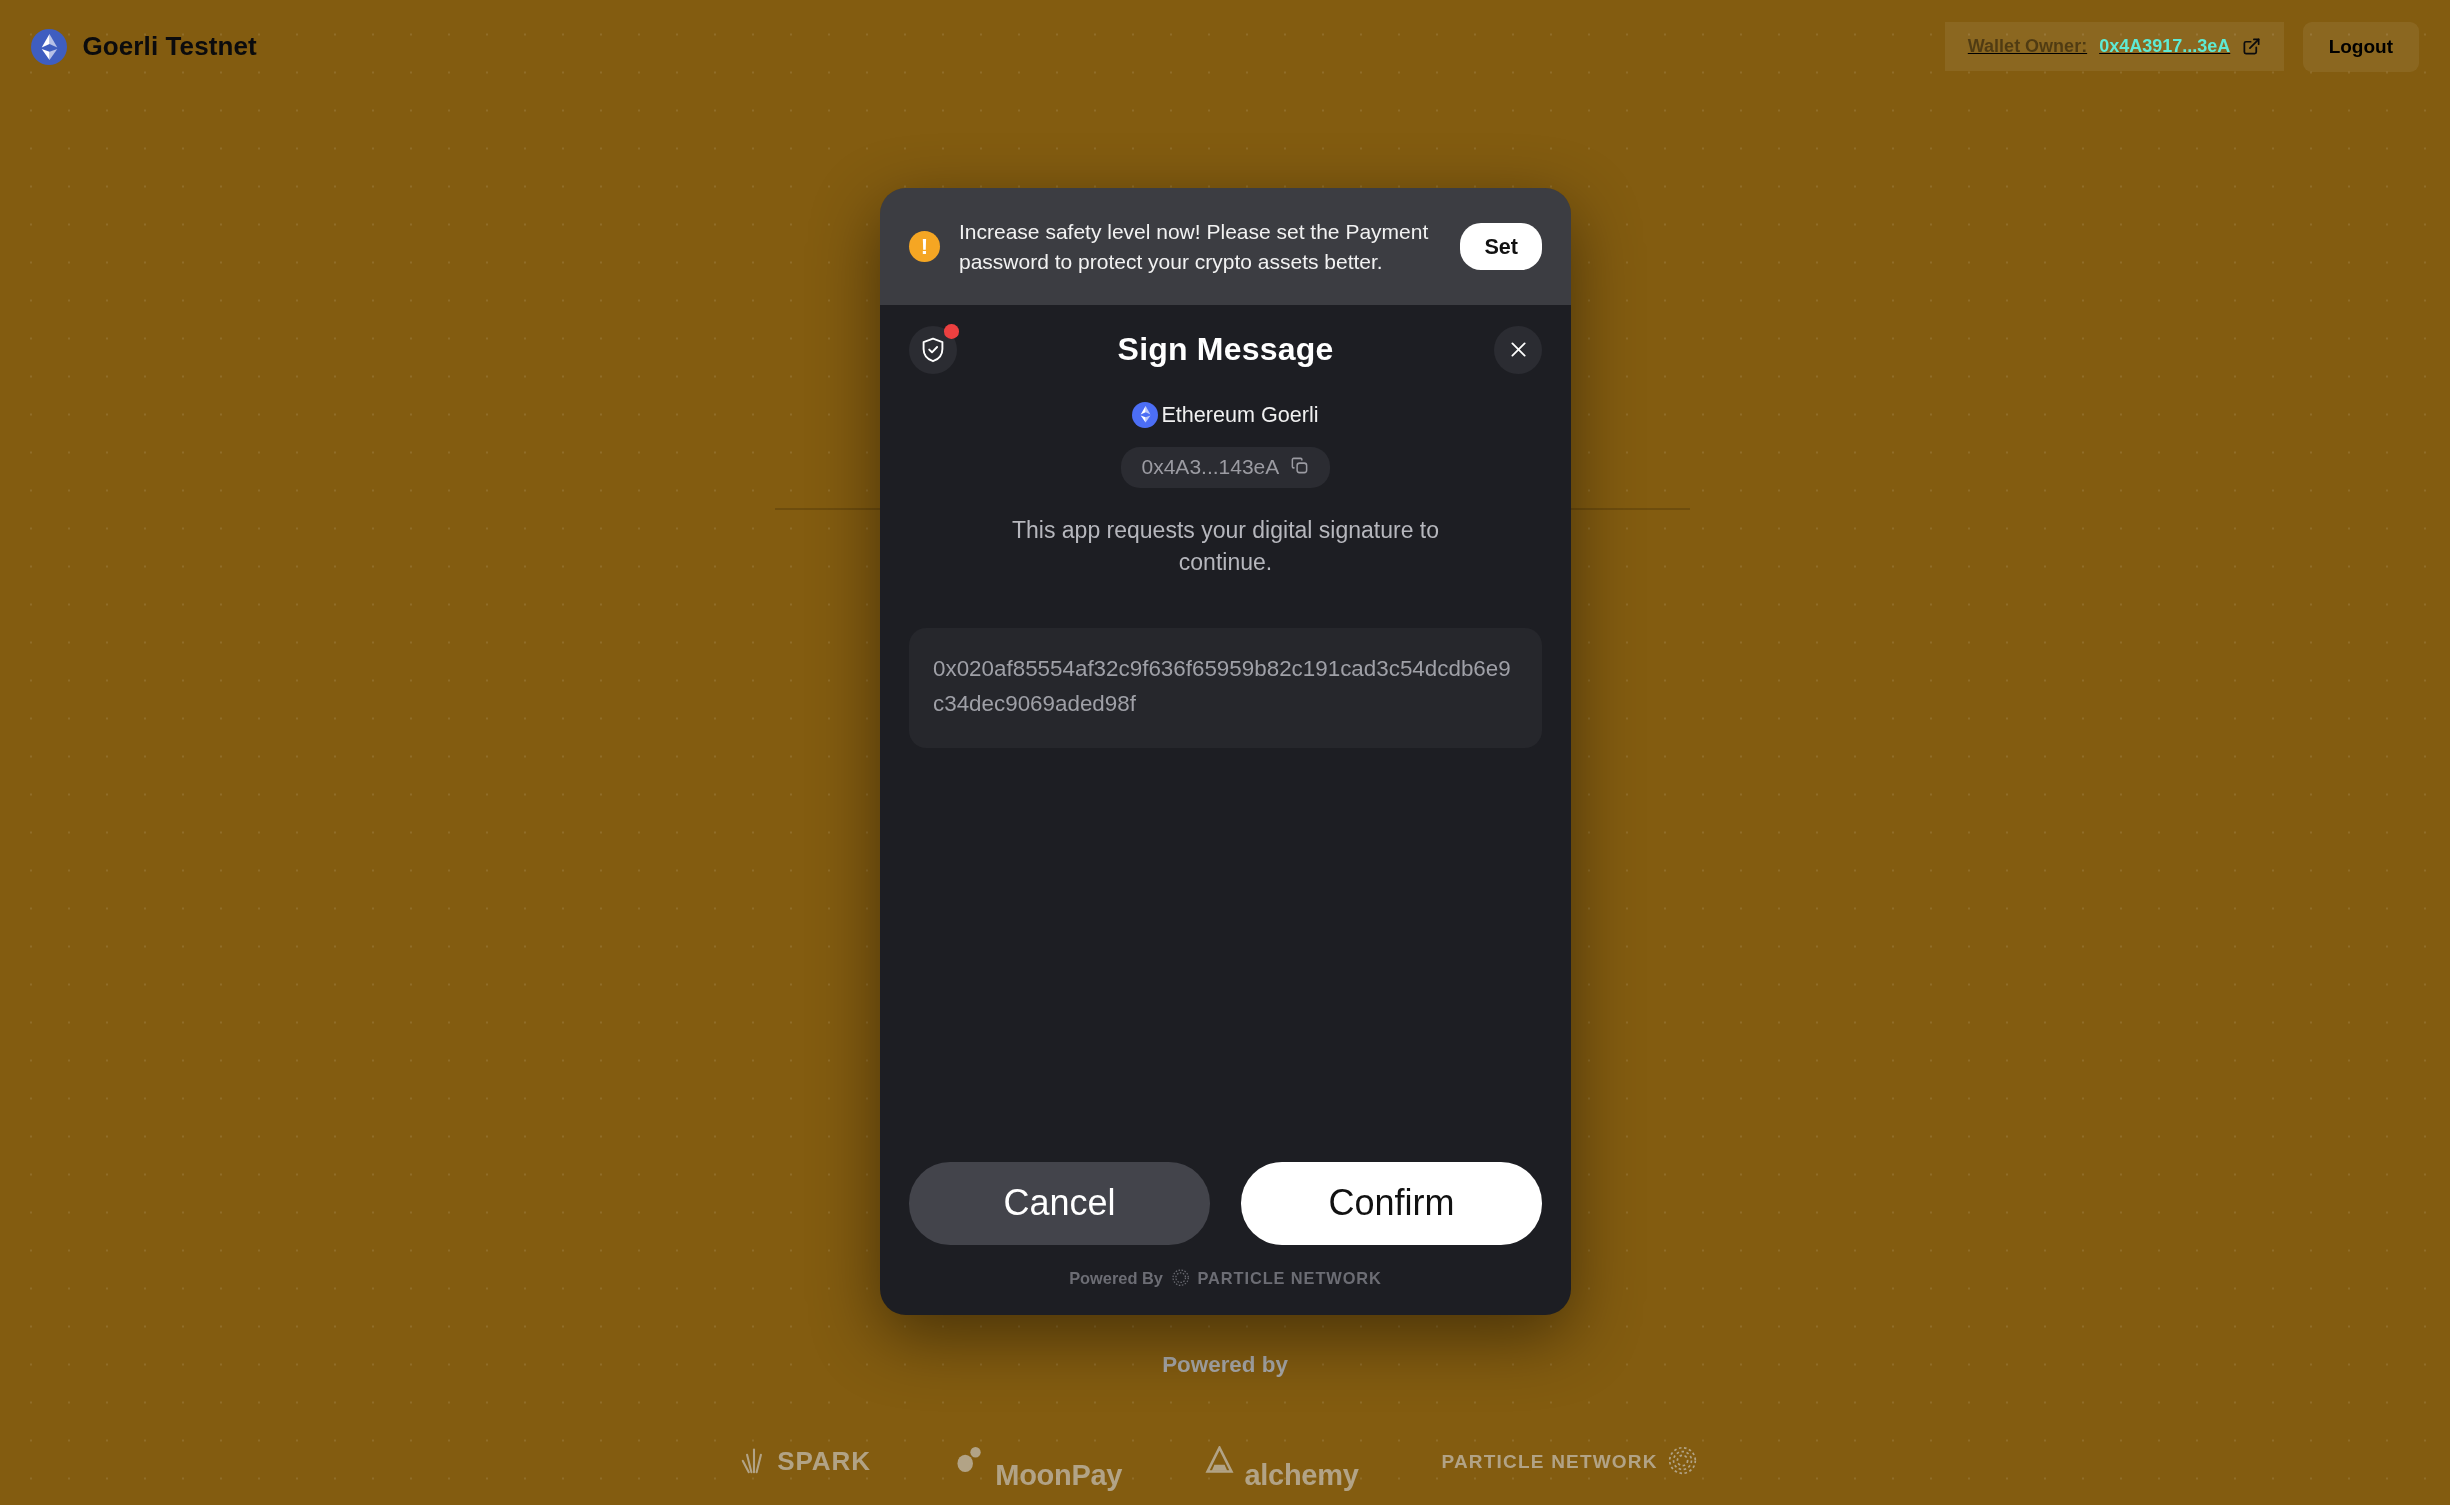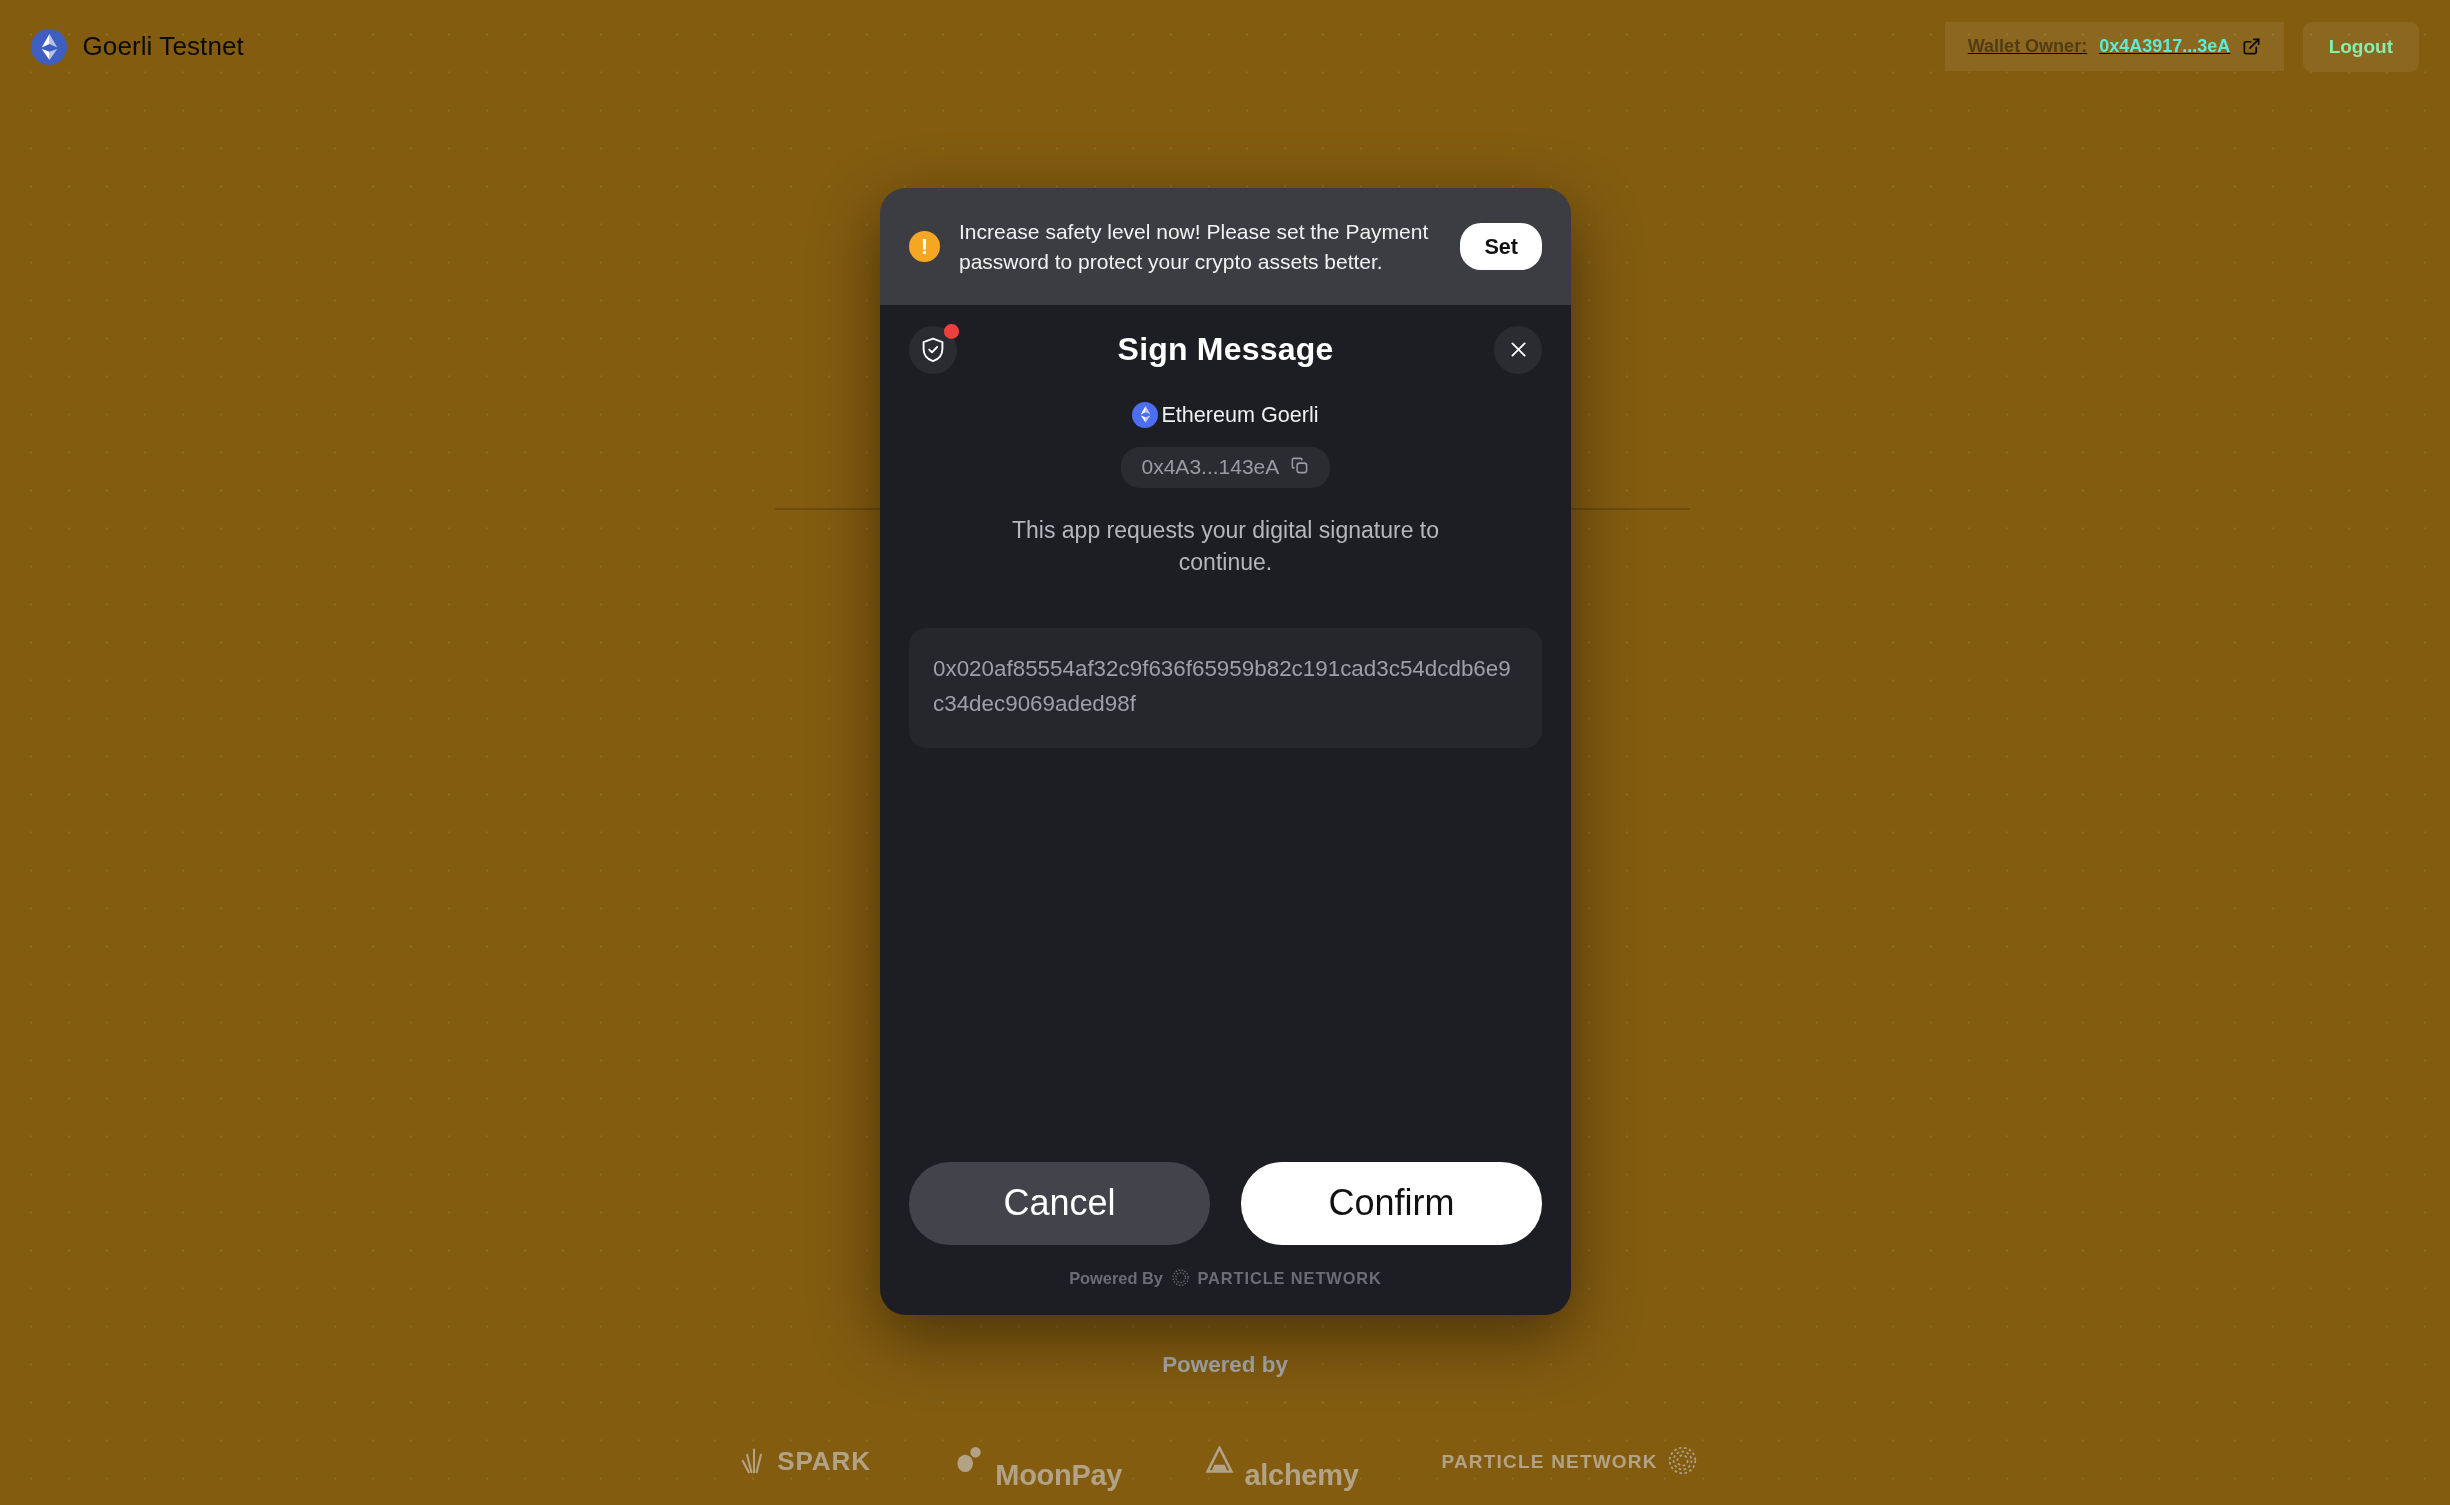--- a/index.html
+++ b/index.html
@@ -23,39 +23,39 @@
     display: flex; align-items: center; justify-content: space-between;
     padding: 0 31px;
   }
   .brand { display: flex; align-items: center; gap: 15.5px; }
   .eth-badge {
     width: 36px; height: 36px; border-radius: 50%;
     background: #3f5ec0; display: flex; align-items: center; justify-content: center;
     flex: 0 0 auto;
   }
   .brand-name {
-    font-size: 26px; font-weight: 400; color: #0b0b0d; letter-spacing: 0.1px;
+    font-size: 26px; font-weight: 700; color: #0b0b0d; letter-spacing: 0.1px;
   }
   .top-right { display: flex; align-items: center; gap: 19px; }
   .wallet-chip {
     display: flex; align-items: center; gap: 12px;
     background: rgba(255,255,255,0.07);
     border-radius: 0;
     padding: 14px 22.4px;
     text-decoration: underline;
   }
   .wallet-label { font-size: 18px; color: rgba(0,0,0,.42); font-weight: 600; }
   .wallet-addr { font-size: 18px; color: #5eead4; font-weight: 700; }
   .ext-link-icon { display: flex; align-items: center; }
   .logout-btn {
     background: rgba(255,255,255,0.07);
     border: none; border-radius: 9px;
     padding: 14px 26px;
     font-family: inherit;
-    font-size: 19px; font-weight: 700; color: #86efac;
+    font-size: 19px; font-weight: 700; color: #000000;
     cursor: pointer;
   }
 
   
   .hero {
     position: absolute; top: 169px; left: 0; right: 0;
     text-align: center;
     font-size: 93px; font-weight: 800; color: #090909;
     letter-spacing: -0.9px; white-space: nowrap;
   }

